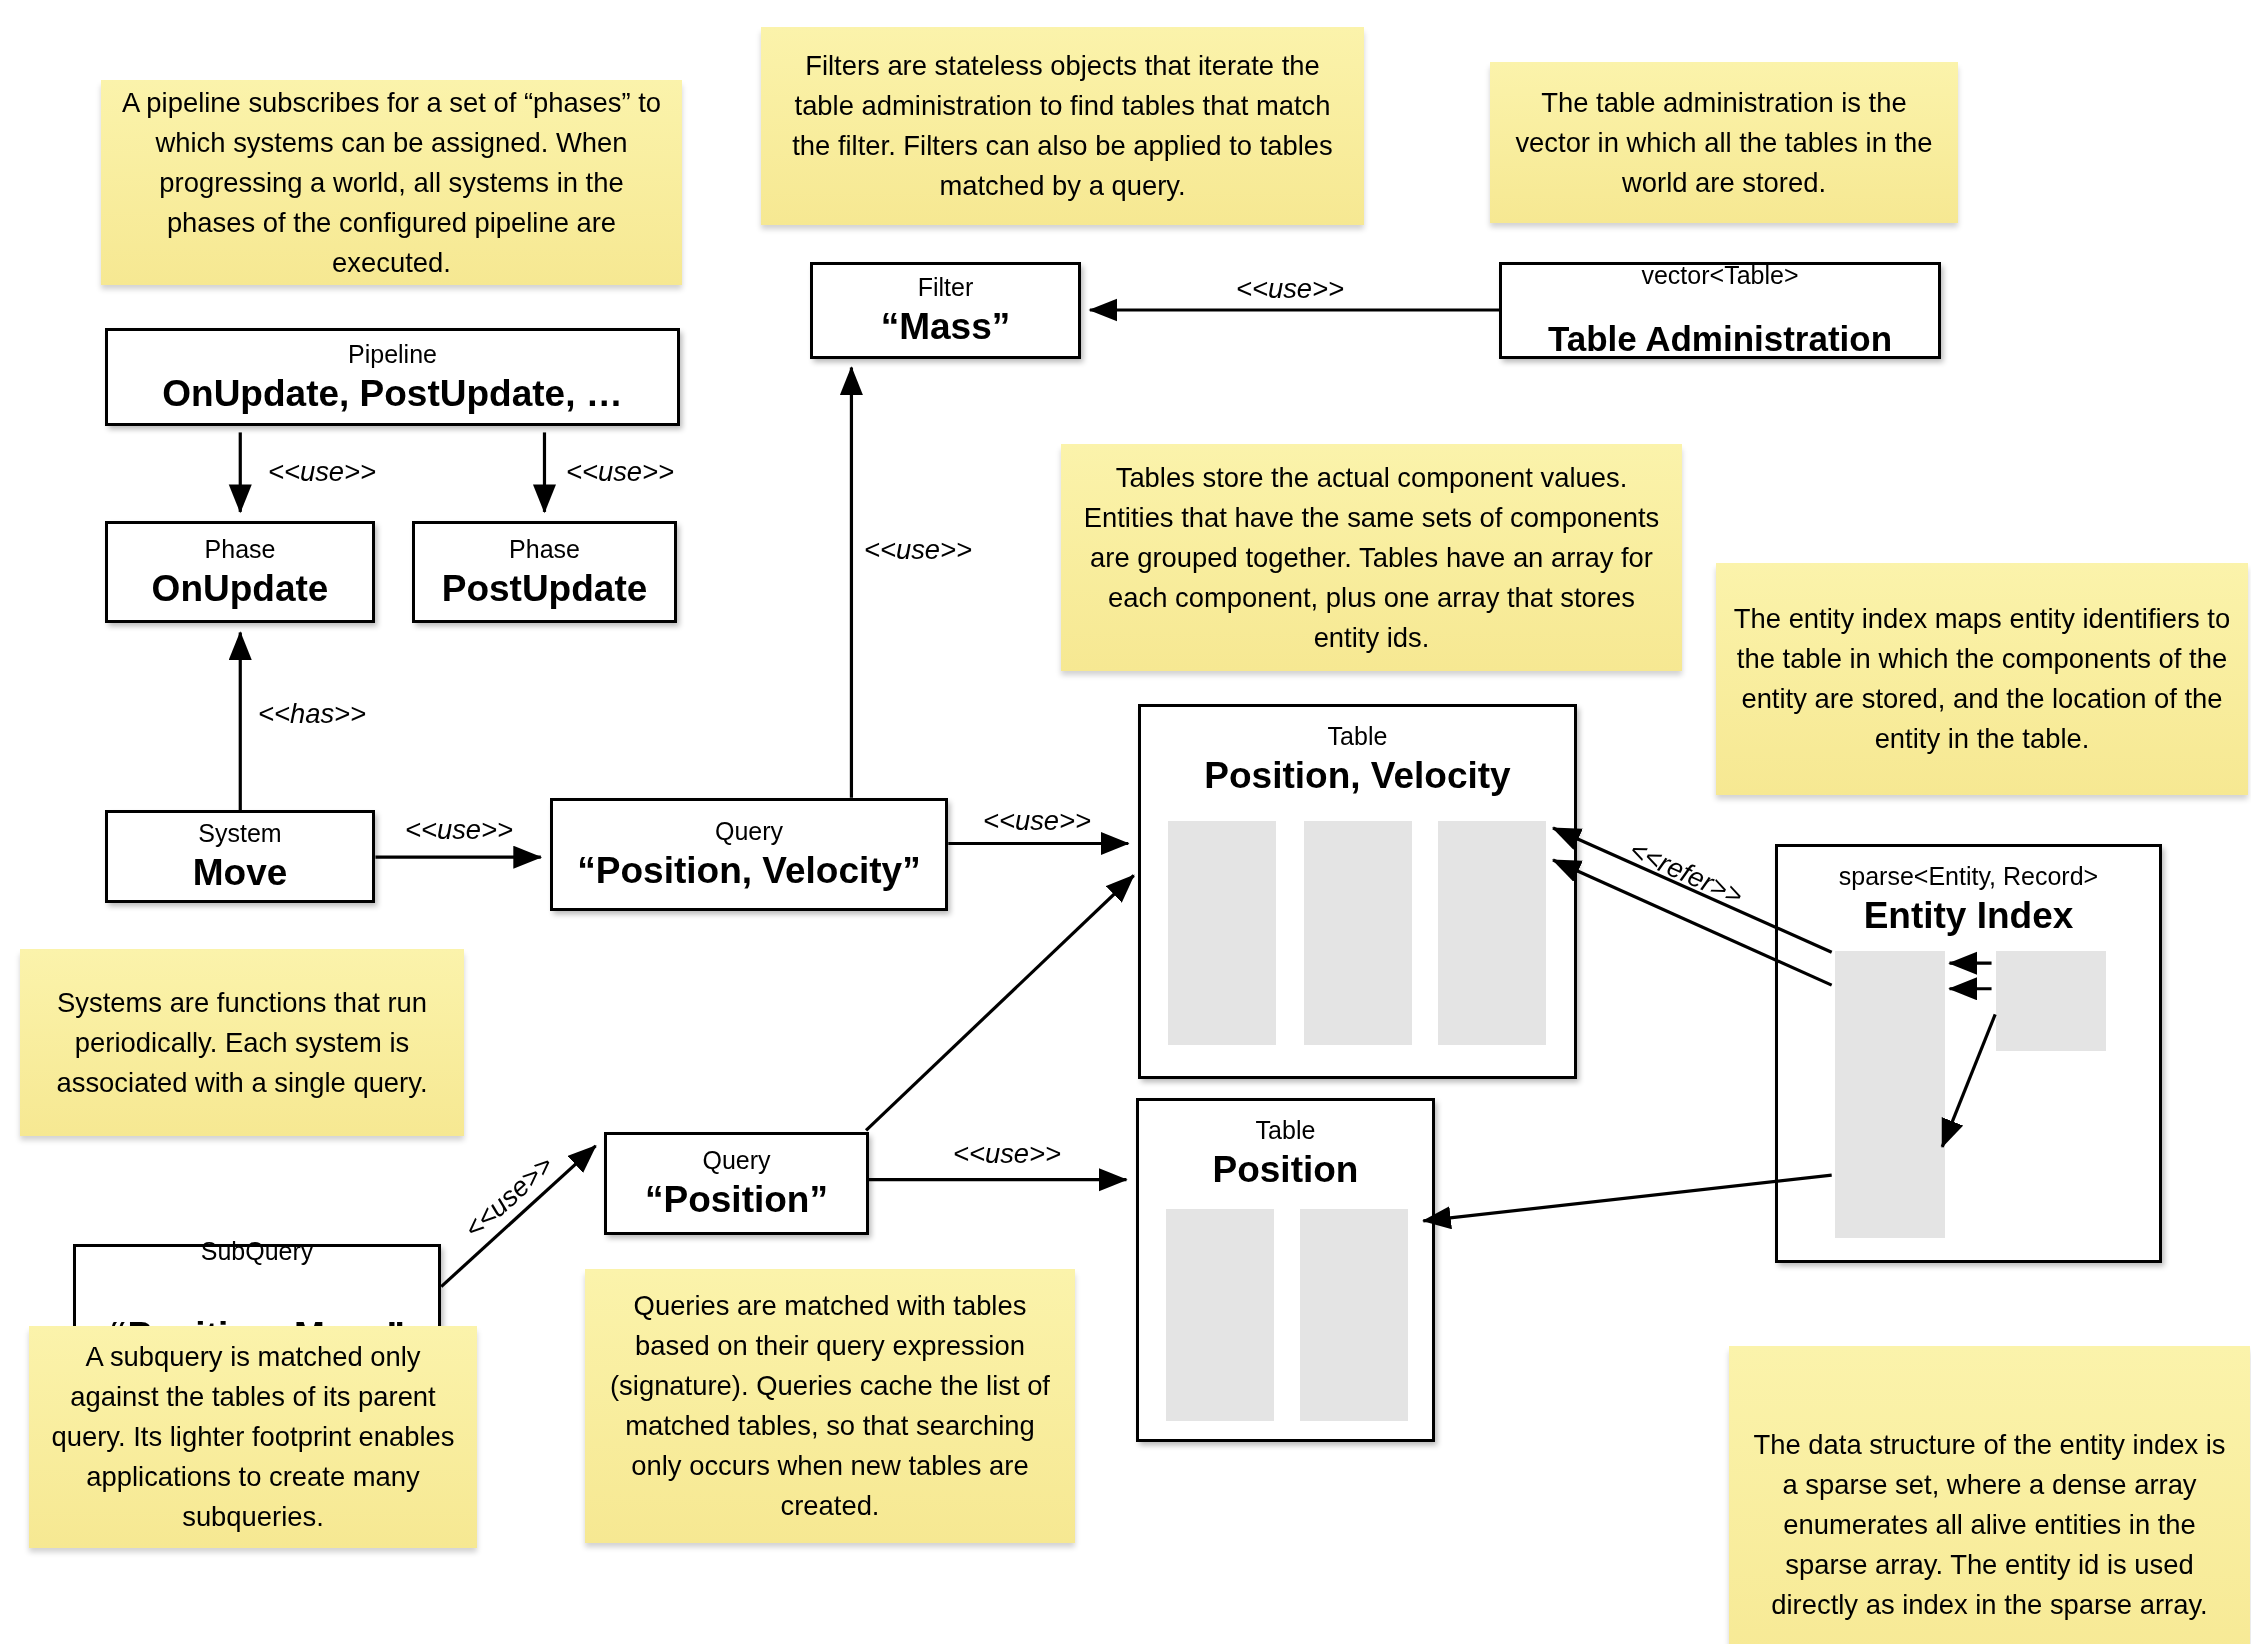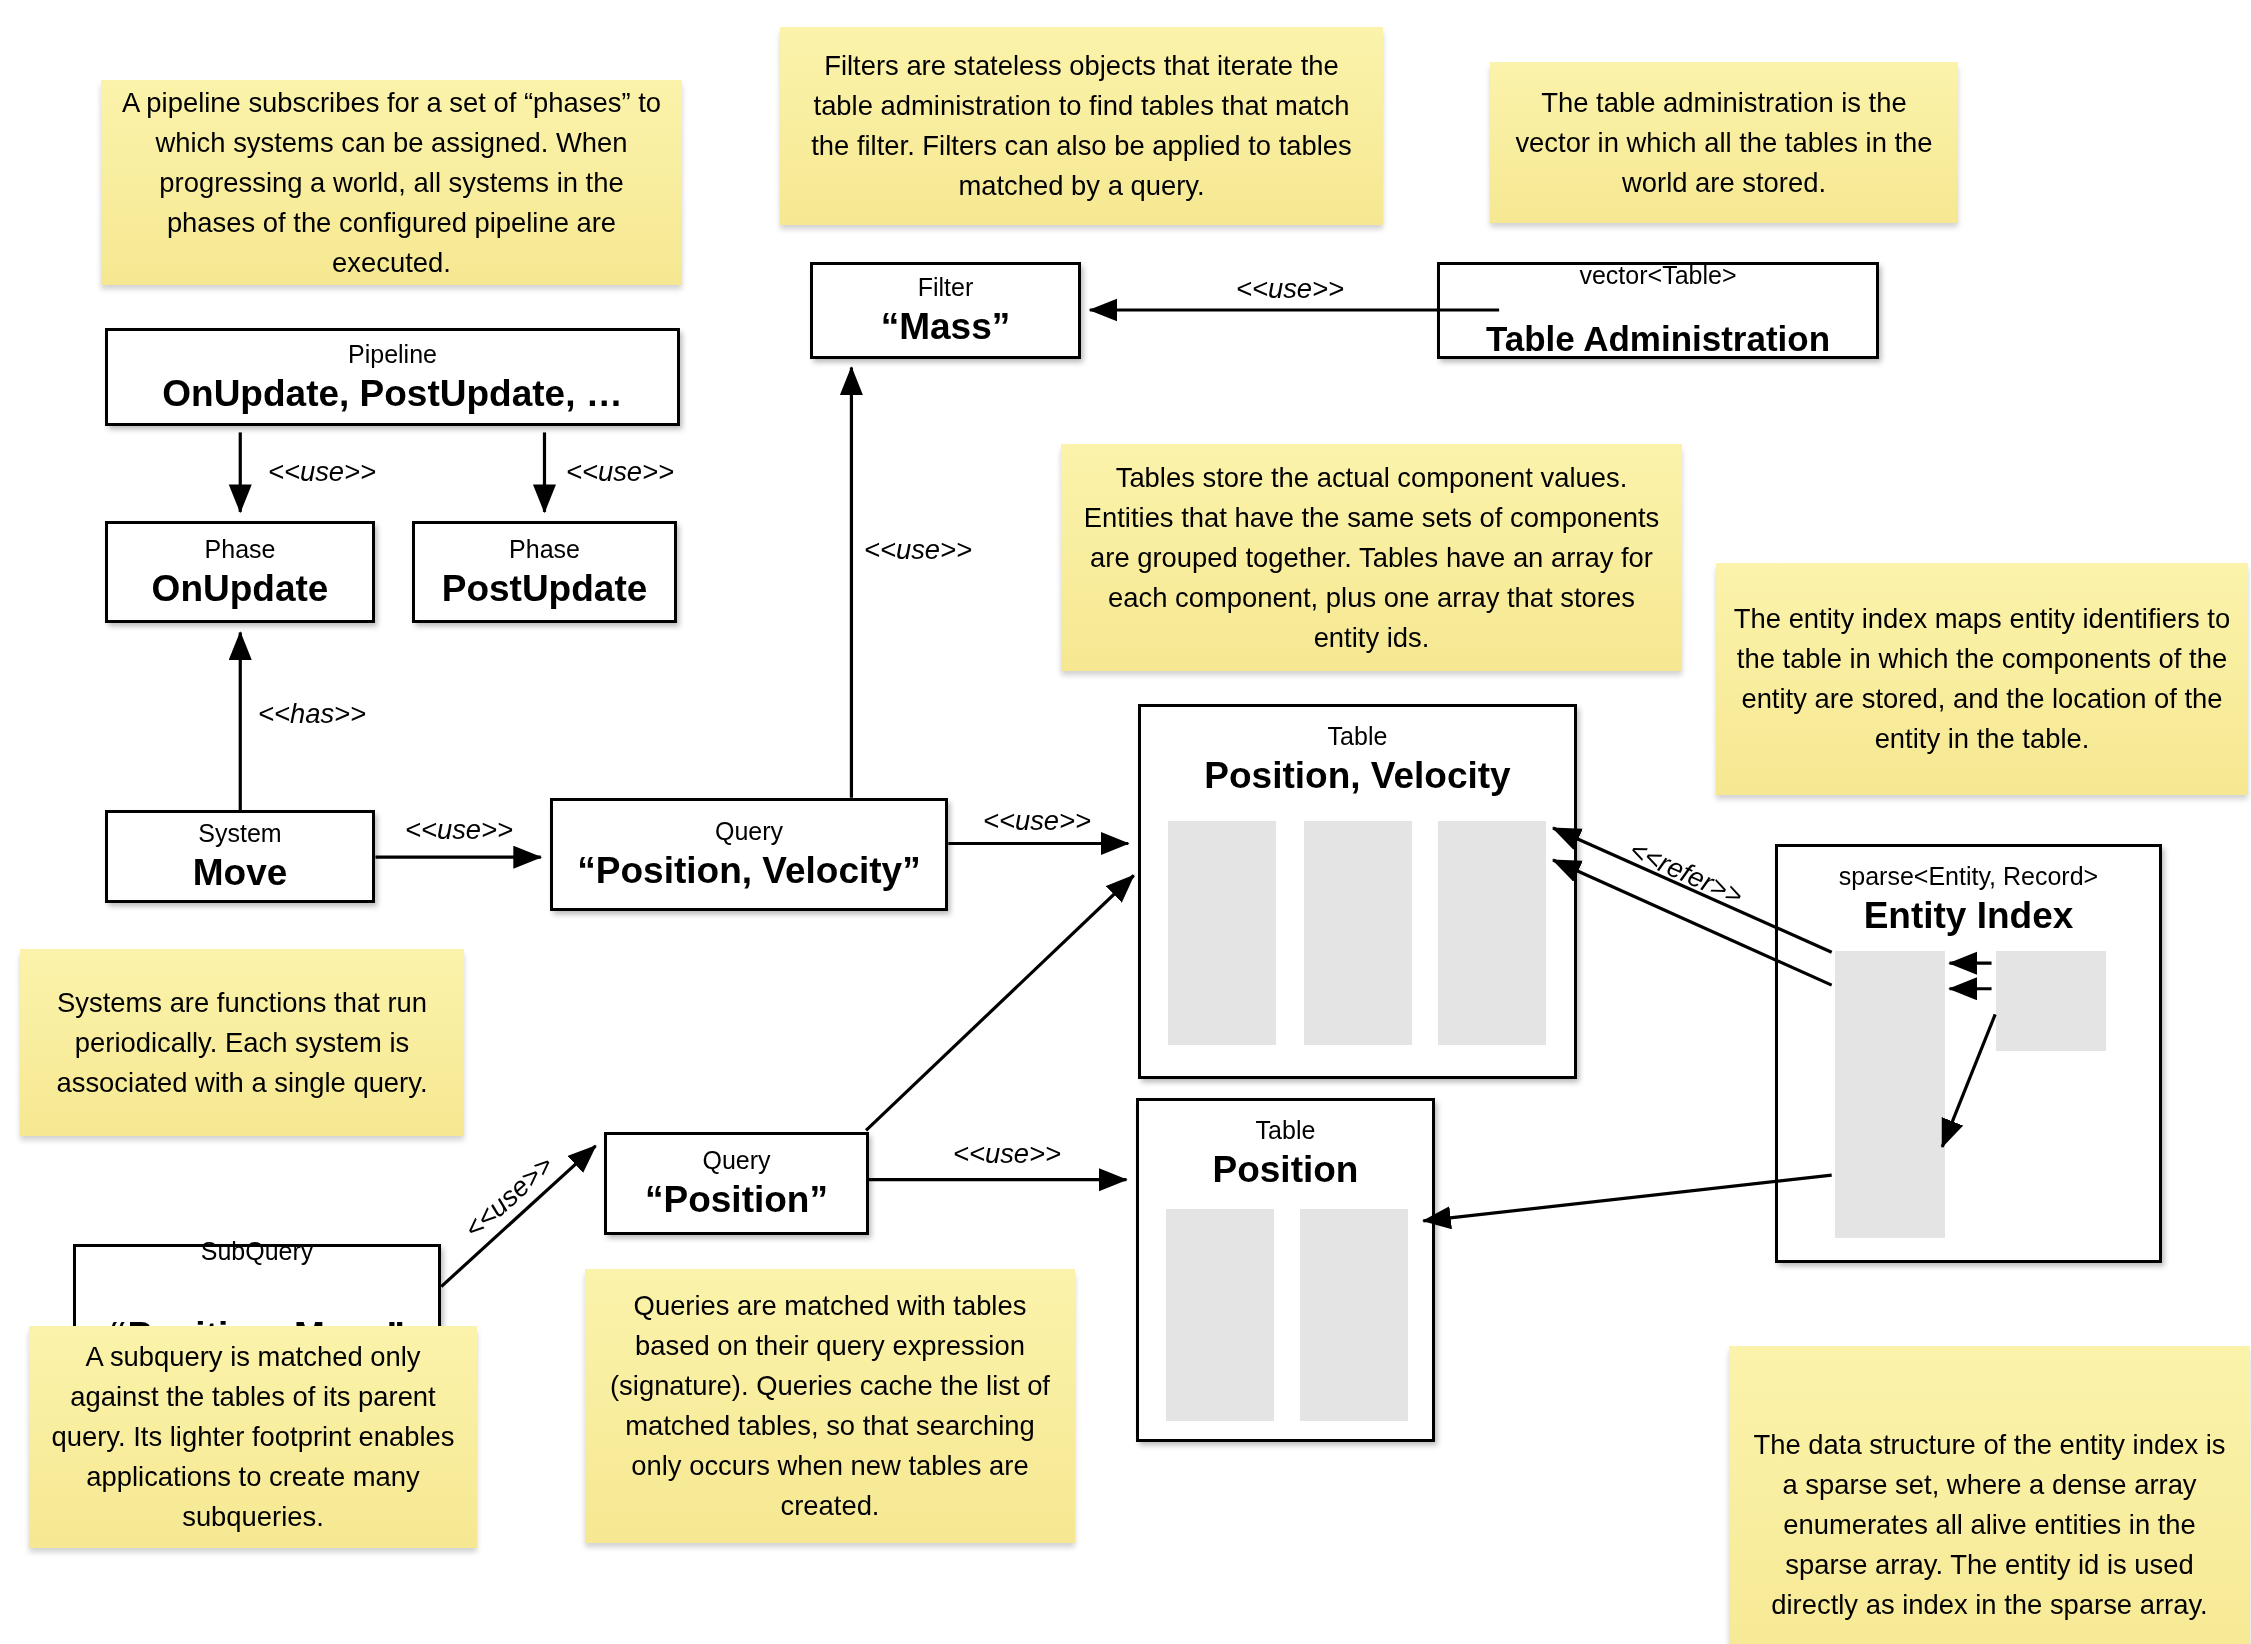--- a/index.html
+++ b/index.html
@@ -57,21 +57,21 @@
     <line x1="483" y1="1408" x2="652" y2="1254" marker-end="url(#ah)"></line>
     <line x1="2005" y1="1042" x2="1700" y2="906" marker-end="url(#ah)"></line>
     <line x1="2005" y1="1078" x2="1700" y2="941" marker-end="url(#ah)"></line>
     <line x1="2005" y1="1286" x2="1558" y2="1336" marker-end="url(#ah)"></line>
     <line x1="2180" y1="1054" x2="2134" y2="1054" marker-end="url(#ah)"></line>
     <line x1="2180" y1="1082" x2="2134" y2="1082" marker-end="url(#ah)"></line>
     <line x1="2184" y1="1110" x2="2126" y2="1255" marker-end="url(#ah)"></line>
   </svg>
 
   <div class="note" style="left:101px;top:80px;width:581px;height:205px;">A pipeline subscribes for a set of “phases” to which systems can be assigned. When progressing a world, all systems in the phases of the configured pipeline are executed.</div>
-  <div class="note" style="left:761px;top:27.4px;width:603px;height:198px;margin-left:19px;">Filters are stateless objects that iterate the table administration to find tables that match the filter. Filters can also be applied to tables matched by a query.</div>
+  <div class="note" style="left:761px;top:27.4px;width:603px;height:198px;">Filters are stateless objects that iterate the table administration to find tables that match the filter. Filters can also be applied to tables matched by a query.</div>
   <div class="note" style="left:1490px;top:62px;width:468px;height:161px;">The table administration is the vector in which all the tables in the world are stored.</div>
   <div class="note" style="left:1061px;top:444px;width:621px;height:227px;">Tables store the actual component values. Entities that have the same sets of components are grouped together. Tables have an array for each component, plus one array that stores entity ids.</div>
   <div class="note" style="left:1716px;top:563px;width:532px;height:232px;">The entity index maps entity identifiers to the table in which the components of the entity are stored, and the location of the entity in the table.</div>
   <div class="note" style="left:20px;top:949px;width:444px;height:187px;">Systems are functions that run periodically. Each system is associated with a single query.</div>
   <div class="note" style="left:585px;top:1269px;width:490px;height:274px;">Queries are matched with tables based on their query expression (signature). Queries cache the list of matched tables, so that searching only occurs when new tables are created.</div>
   <div class="note" style="left:29px;top:1326px;width:448px;height:222px;">A subquery is matched only against the tables of its parent query. Its lighter footprint enables applications to create many subqueries.</div>
   <div class="note" style="left:1729px;top:1346px;width:521px;height:358px;">The data structure of the entity index is a sparse set, where a dense array enumerates all alive entities in the sparse array. The entity id is used directly as index in the sparse array.</div>
 
   <div class="box" style="left:105px;top:328px;width:575px;height:98px;">
     <div class="box-title">Pipeline</div>
@@ -86,21 +86,21 @@
   <div class="box" style="left:412px;top:521px;width:265px;height:102px;">
     <div class="box-title">Phase</div>
     <div class="box-value">PostUpdate</div>
   </div>
 
   <div class="box" style="left:810px;top:262px;width:271px;height:97px;">
     <div class="box-title">Filter</div>
     <div class="box-value">“Mass”</div>
   </div>
 
-  <div class="box" style="left:1437px;top:262px;width:442px;height:97px;gap:24px;">
+  <div class="box" style="left:1499px;top:262px;width:442px;height:97px;gap:24px;">
     <div class="box-title">vector&lt;Table&gt;</div>
     <div class="box-value" style="font-size:35px;">Table Administration</div>
   </div>
 
   <div class="box" style="left:105px;top:810px;width:270px;height:93px;">
     <div class="box-title">System</div>
     <div class="box-value">Move</div>
   </div>
 
   <div class="box" style="left:550px;top:798px;width:398px;height:113px;">

